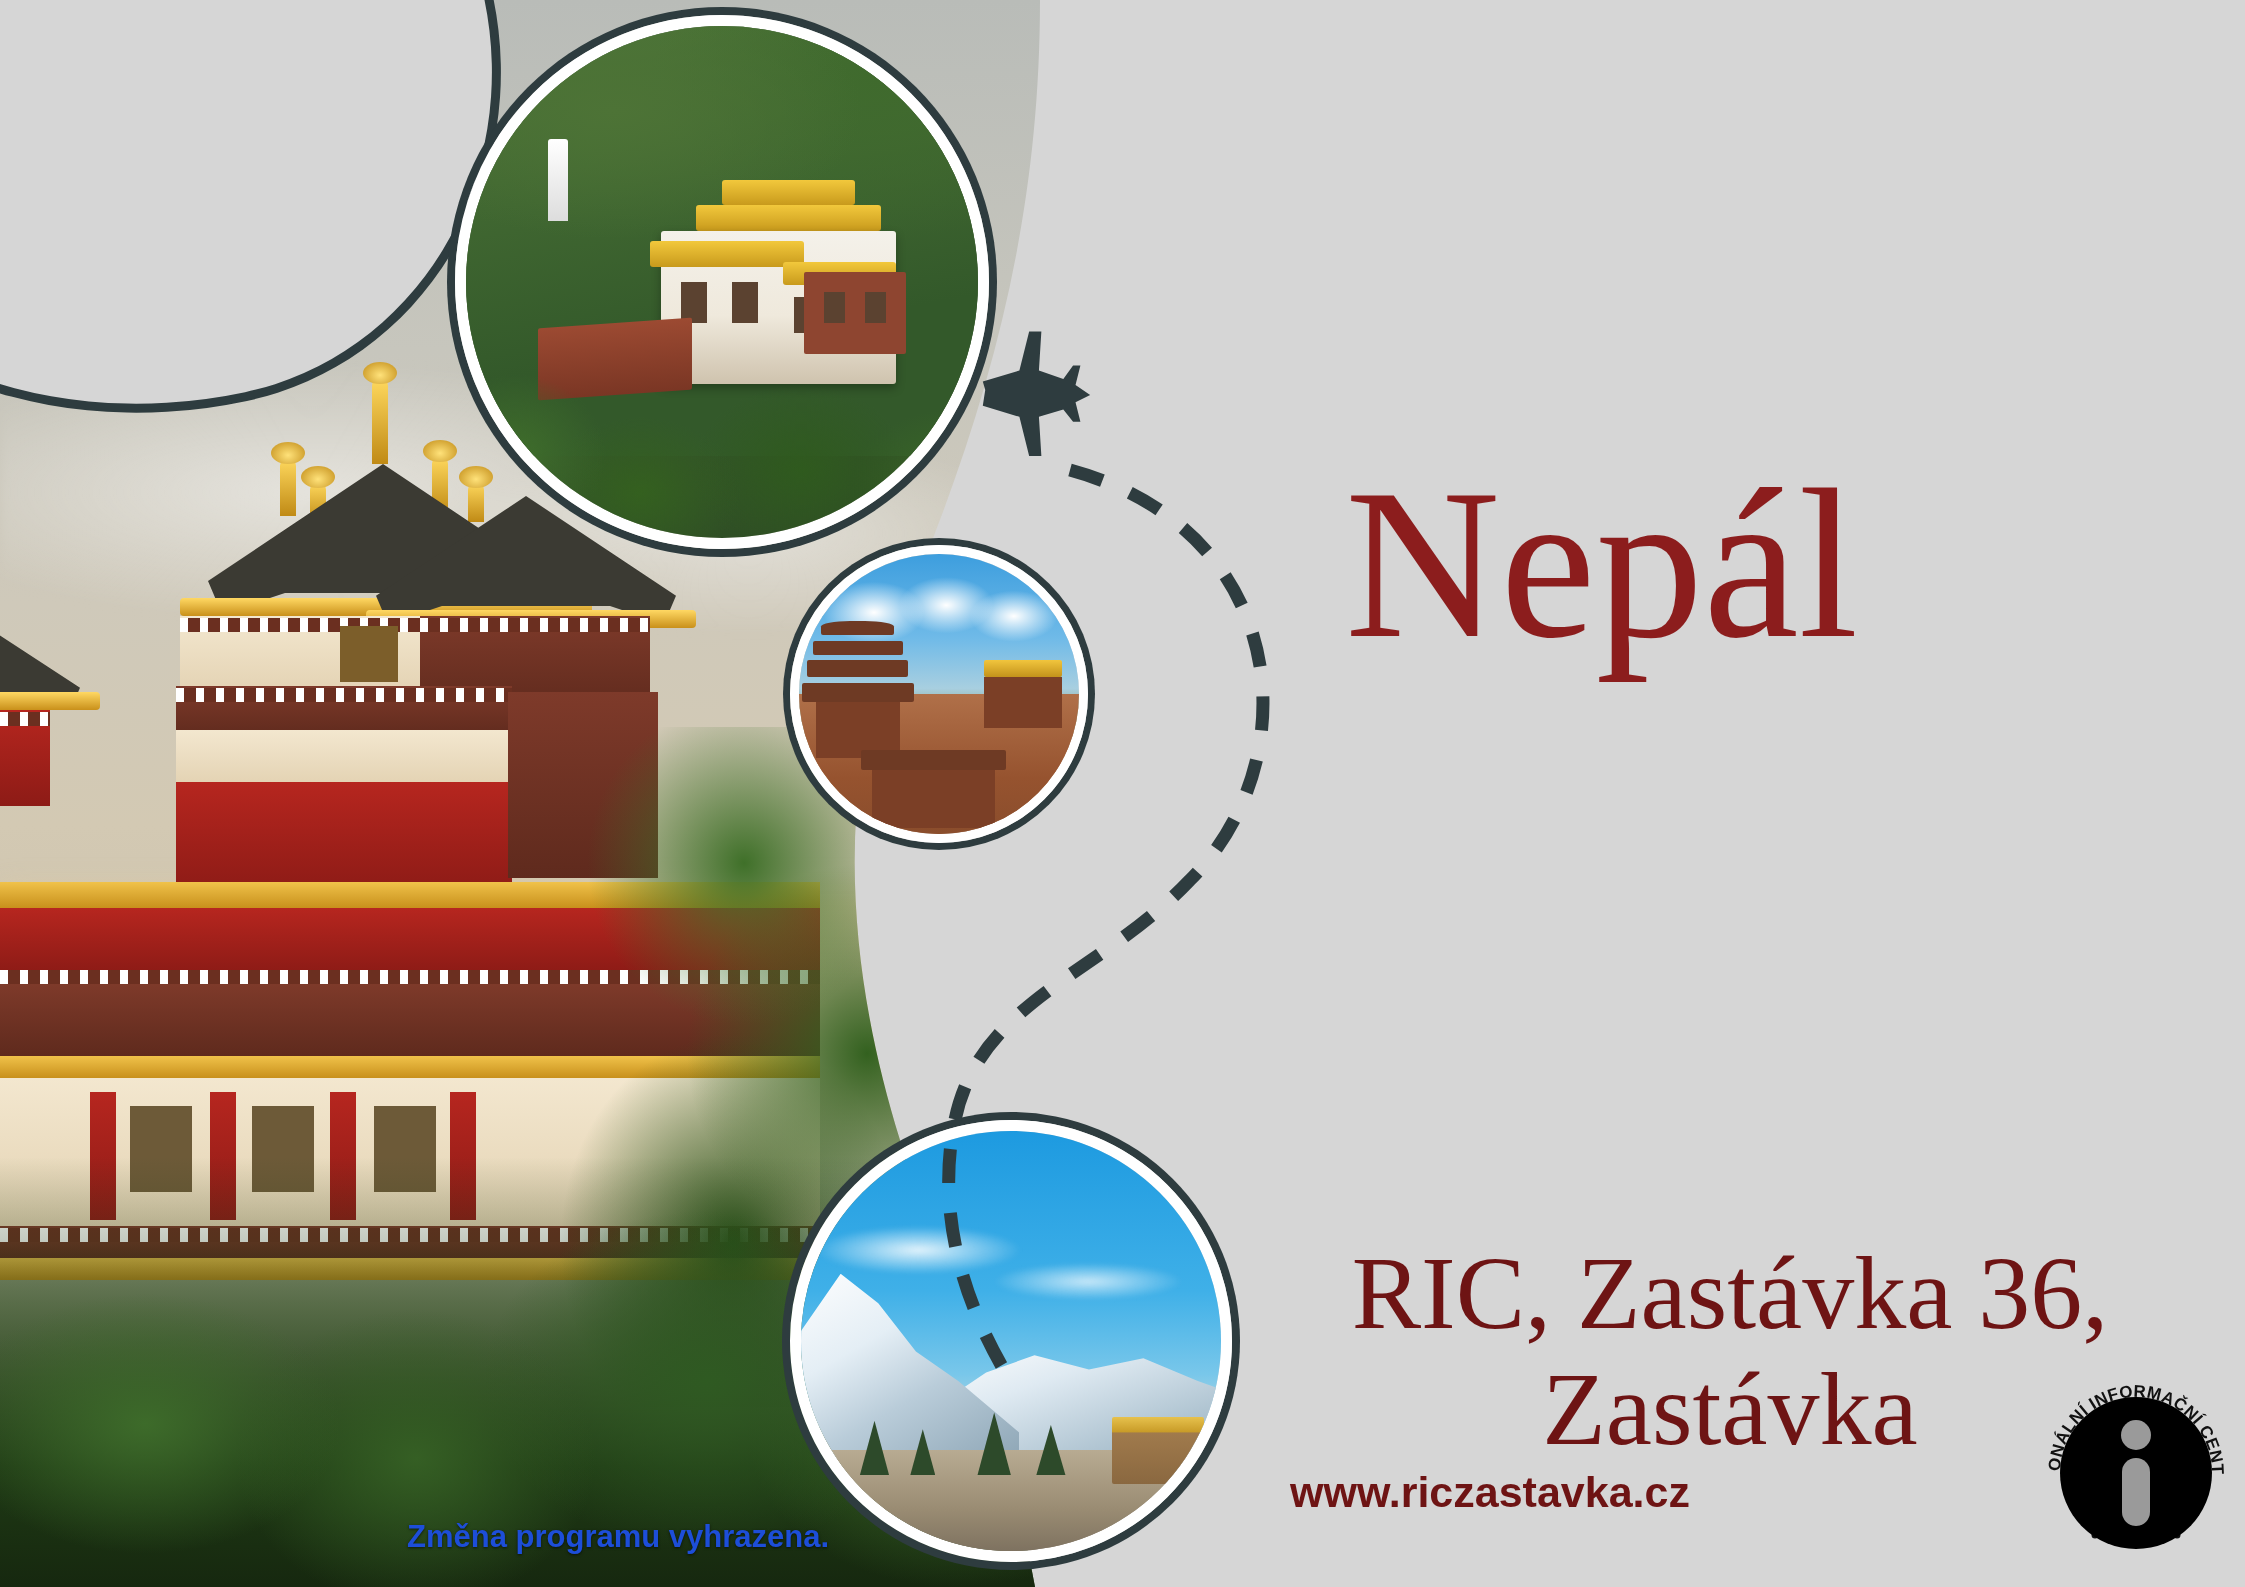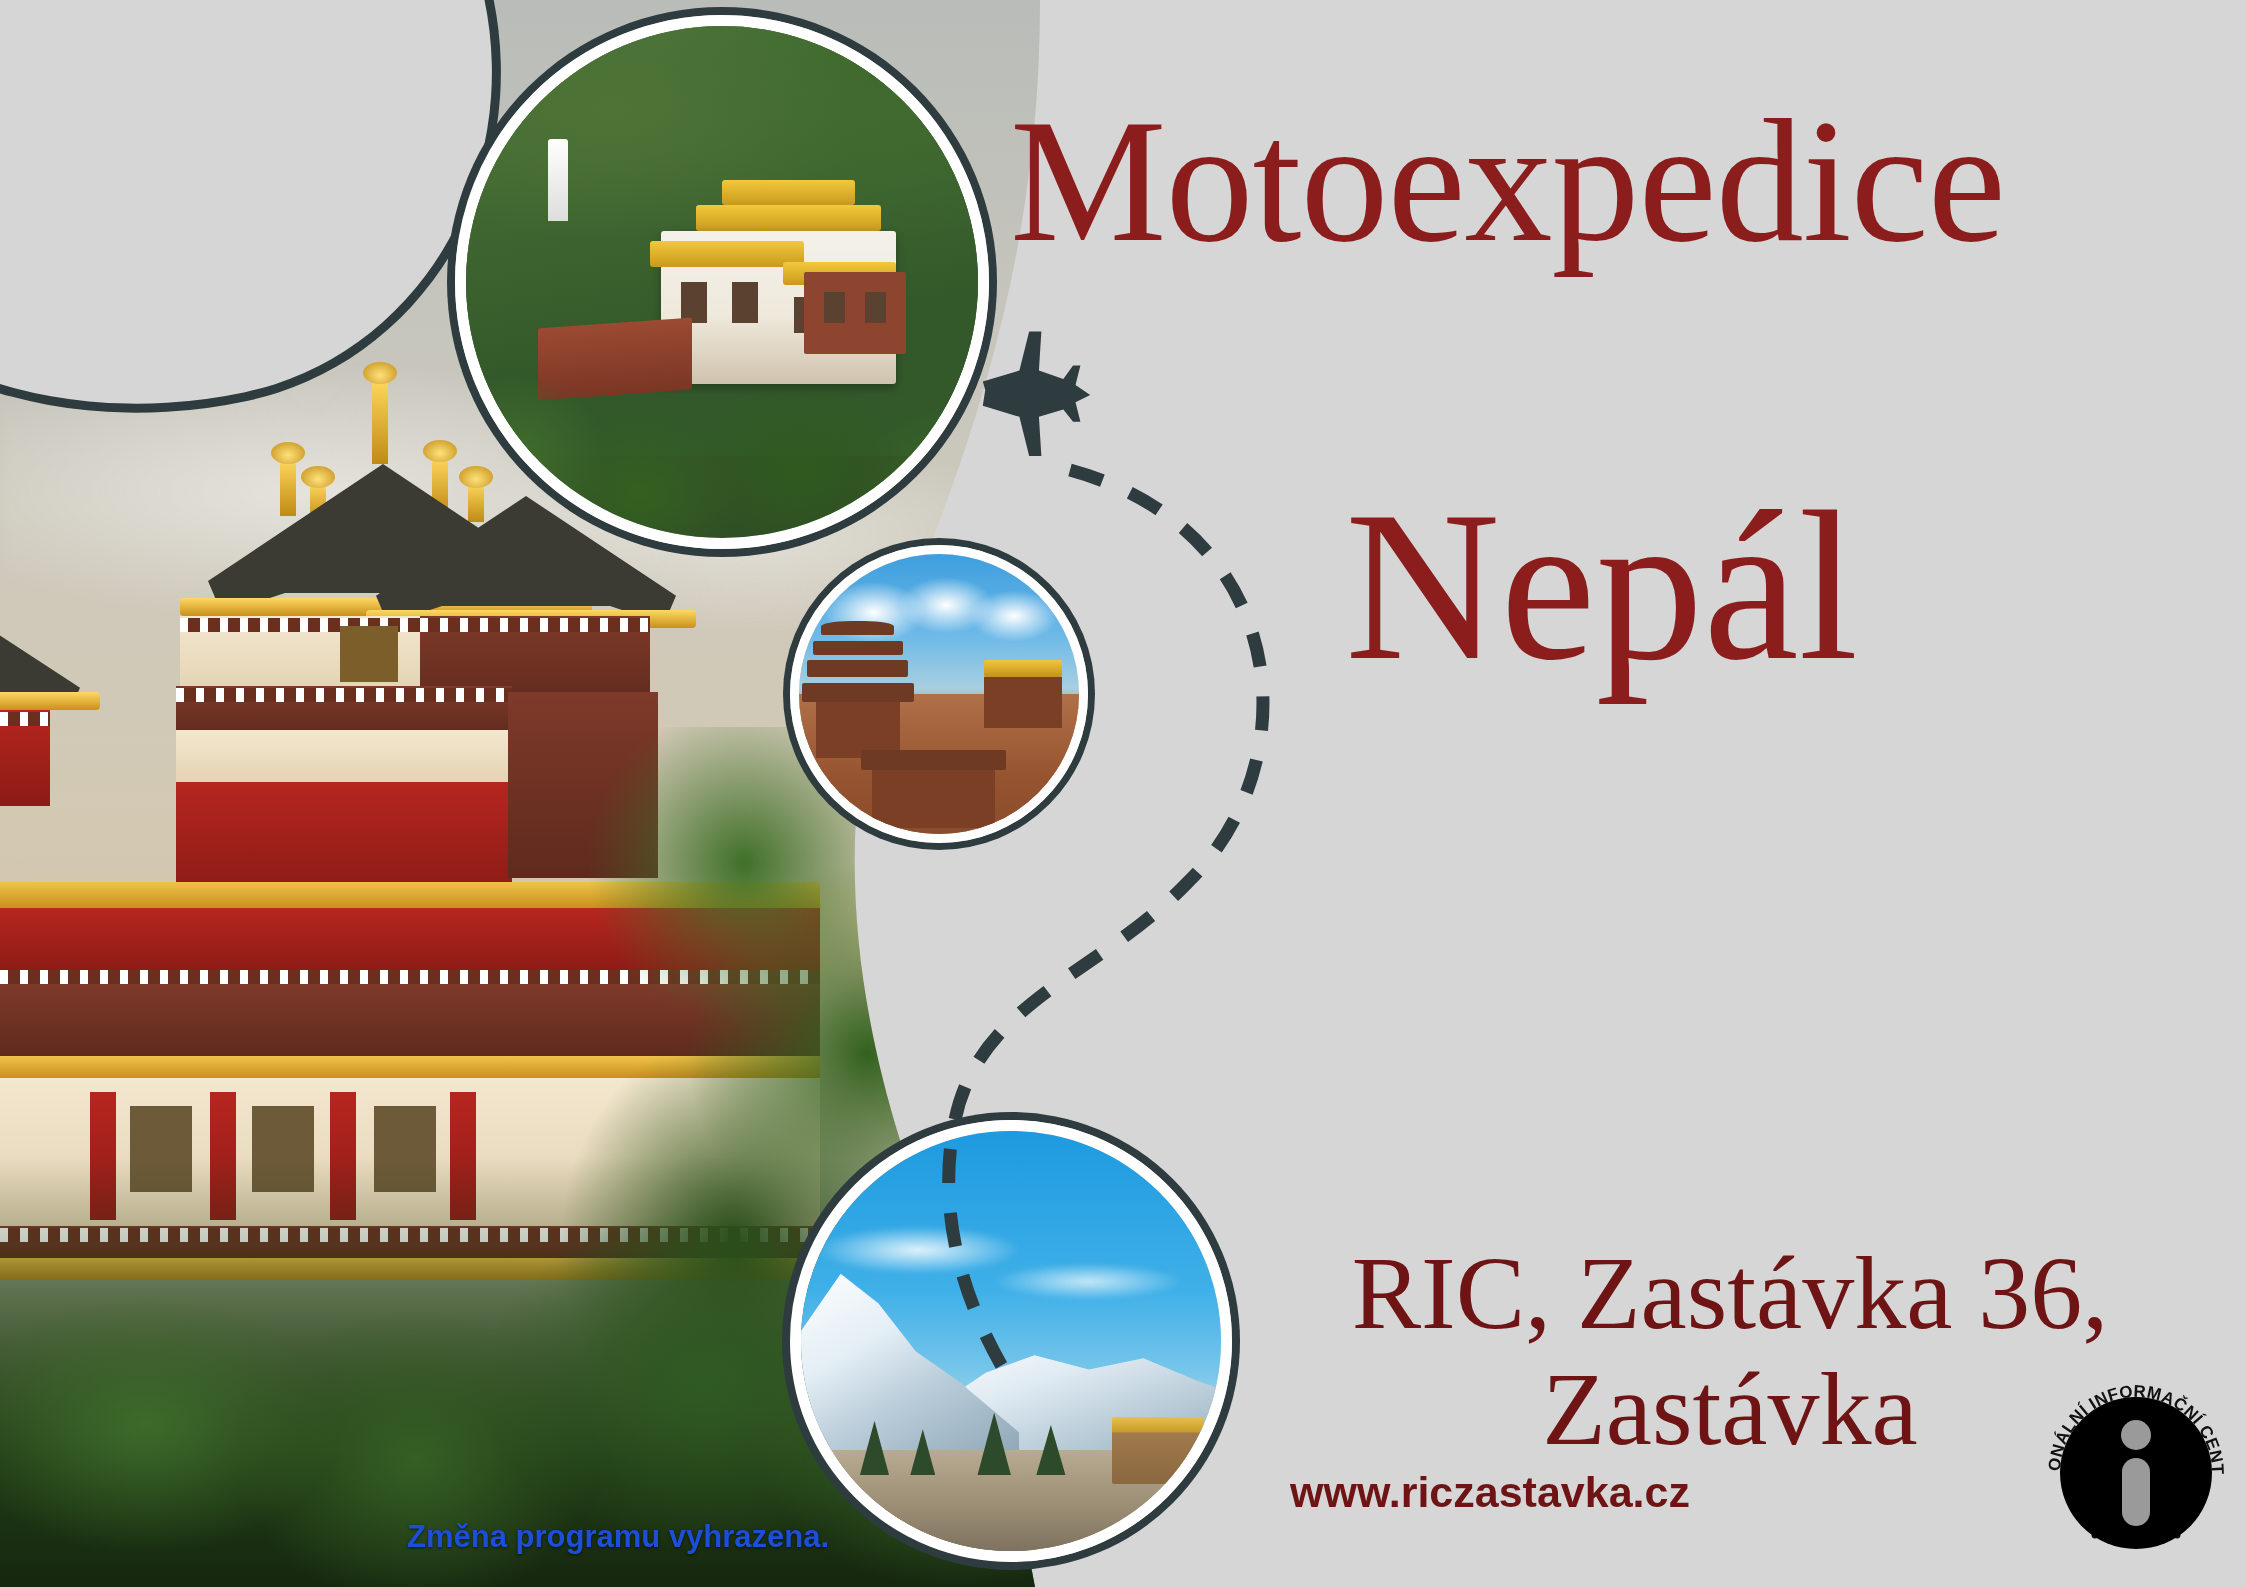--- a/index.html
+++ b/index.html
@@ -153,21 +153,21 @@
   .title{
     position:absolute;left:1010px;top:100px;width:1200px;
     font-size:176px;line-height:.92;color:#8c1d1d;letter-spacing:-1px;
     font-family:"Liberation Serif",serif;
   }
   .skrz{
     position:absolute;left:1470px;top:350px;
     font-size:128px;line-height:1;color:#8c1d1d;
   }
   .nepal{
-    position:absolute;left:1345px;top:478px;
+    position:absolute;left:1345px;top:456px;
     font-size:215px;line-height:1;color:#8c1d1d;
   }
   .speaker-pill{
     position:absolute;left:1093px;top:766px;width:1100px;height:190px;
     background:#6e1414;border-radius:95px;
     display:flex;align-items:center;justify-content:center;
   }
   .speaker-pill span{
     font-family:"Liberation Sans Narrow","Liberation Sans",sans-serif;
     font-size:98px;color:#f47c28;letter-spacing:1px;
@@ -327,21 +327,20 @@
   </div>
 
   <svg class="flight" viewBox="0 0 2245 1587">
     <path d="M1070,470 C 1290,530 1310,760 1190,880 C 1100,975 980,1000 955,1120 C 938,1200 955,1290 1010,1380" fill="none" stroke="#2e3c3f" stroke-width="13" stroke-dasharray="34 30" stroke-linecap="butt"></path>
     <g transform="translate(995,390) rotate(28)" fill="#2e3c3f">
       <path d="M0,-8 L7,-10 L16,20 L48,28 L48,38 L16,36 L9,56 L20,64 L20,70 L4,66 L-4,78 L-10,66
                L-26,70 L-26,64 L-16,56 L-22,36 L-54,38 L-54,28 L-22,20 L-13,-10 Z" transform="scale(1.22) rotate(-118)"></path>
     </g>
   </svg>
 
-  <div class="title">Motoexpedice</div>
   <div class="nepal">Nepál</div>
 
 
 
   <div class="addr">
     <div>RIC, Zastávka 36,</div>
     <div>Zastávka</div>
   </div>
 
   <div class="url">www.riczastavka.cz</div>

